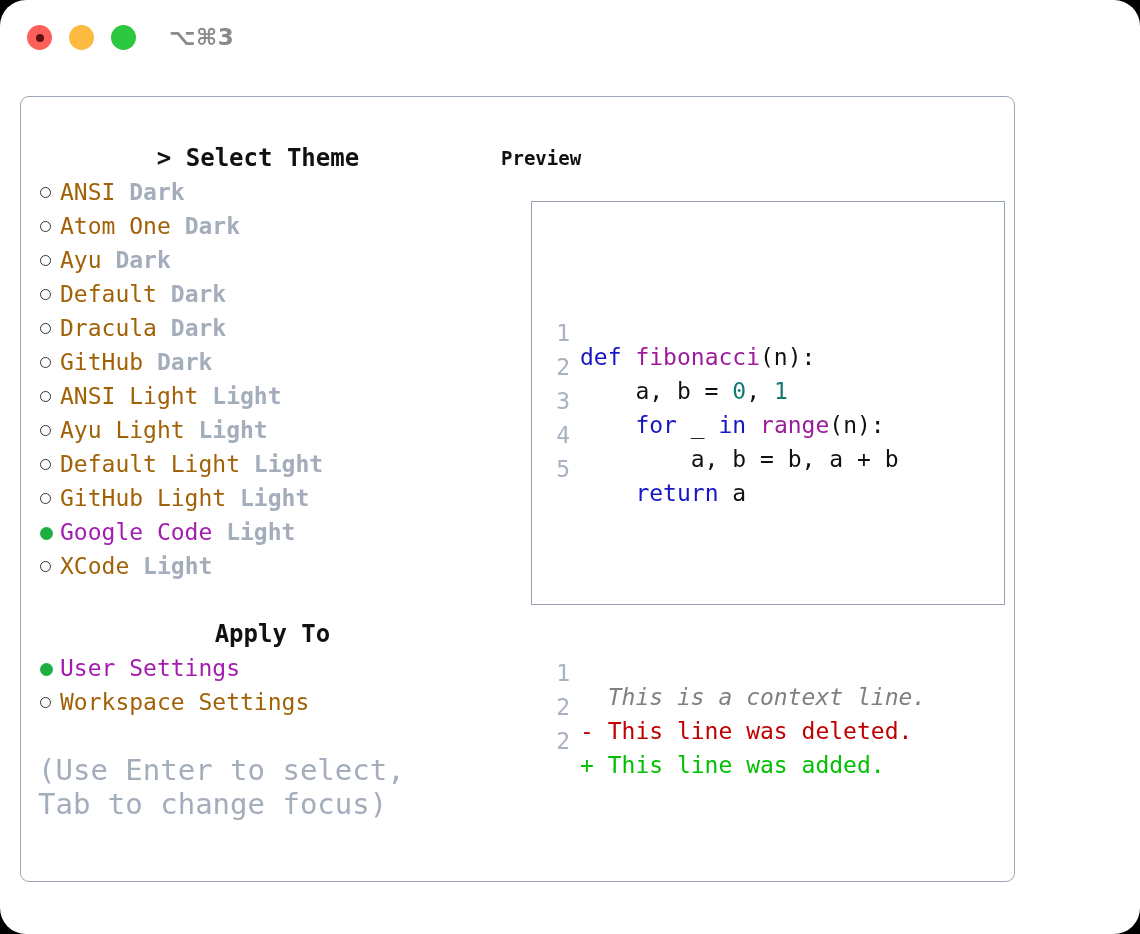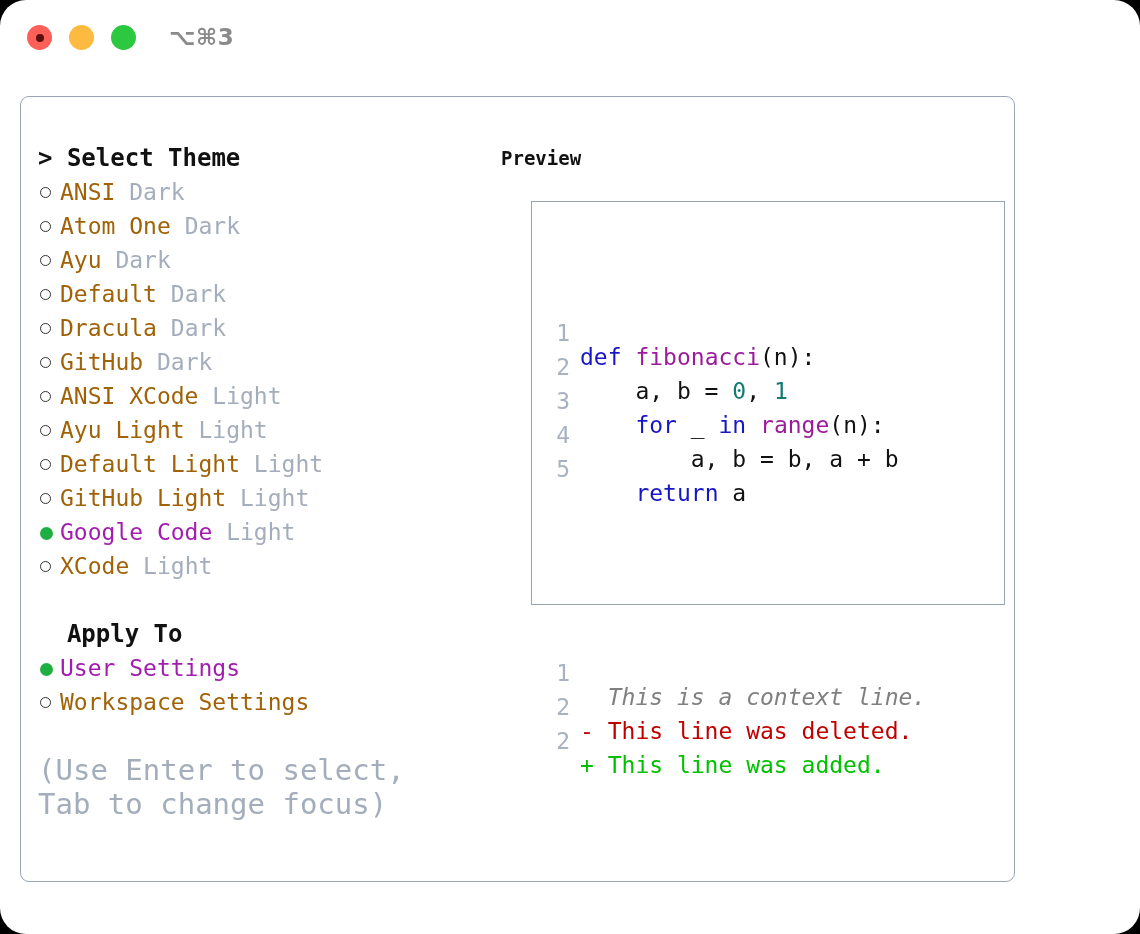--- a/index.html
+++ b/index.html
@@ -87,20 +87,21 @@
   }
 
   
   .section-head {
     font-size: 24px;
     font-weight: bold;
     color: #111111;
     line-height: 34px;
     height: 34px;
     white-space: pre;
+    text-align: center;
   }
 
   .row {
     font-size: 23px;
     line-height: 34px;
     height: 34px;
     color: #222222;
     white-space: pre;
     display: flex;
     align-items: center;
@@ -131,21 +132,21 @@
   }
   .bullet-on::before {
     content: "";
     position: absolute;
     left: 2px; top: 12px;
     width: 13px; height: 13px;
     border-radius: 50%;
     background: #1eaf42;
   }
   .row .label  { color: #a16207; }
-  .row .suffix { color: #a4adbb; }
+  .row .suffix { color: #a4adbb; font-weight: bold; }
   .row.selected .label { color: #a21caf; }
   .row.selected .suffix { color: #a4adbb; }
 
   .spacer-sm { height: 34px; }
 
   .hint {
     font-size: 29px;
     line-height: 34px;
     color: #a4adbb;
     white-space: pre-wrap;
@@ -212,21 +213,21 @@
 
     <div class="col-left">
       <div class="section-head">&gt; Select Theme</div>
       <div id="theme-list">
           <div class="row"><span class="bullet bullet-off">○</span><span class="label">ANSI</span><span class="suffix"> Dark</span></div>
           <div class="row"><span class="bullet bullet-off">○</span><span class="label">Atom One</span><span class="suffix"> Dark</span></div>
           <div class="row"><span class="bullet bullet-off">○</span><span class="label">Ayu</span><span class="suffix"> Dark</span></div>
           <div class="row"><span class="bullet bullet-off">○</span><span class="label">Default</span><span class="suffix"> Dark</span></div>
           <div class="row"><span class="bullet bullet-off">○</span><span class="label">Dracula</span><span class="suffix"> Dark</span></div>
           <div class="row"><span class="bullet bullet-off">○</span><span class="label">GitHub</span><span class="suffix"> Dark</span></div>
-          <div class="row"><span class="bullet bullet-off">○</span><span class="label">ANSI XCode</span><span class="suffix"> Light</span></div>
+          <div class="row"><span class="bullet bullet-off">○</span><span class="label">ANSI Light</span><span class="suffix"> Light</span></div>
           <div class="row"><span class="bullet bullet-off">○</span><span class="label">Ayu Light</span><span class="suffix"> Light</span></div>
           <div class="row"><span class="bullet bullet-off">○</span><span class="label">Default Light</span><span class="suffix"> Light</span></div>
           <div class="row"><span class="bullet bullet-off">○</span><span class="label">GitHub Light</span><span class="suffix"> Light</span></div>
           <div class="row selected"><span class="bullet bullet-on">●</span><span class="label">Google Code</span><span class="suffix"> Light</span></div>
           <div class="row"><span class="bullet bullet-off">○</span><span class="label">XCode</span><span class="suffix"> Light</span></div>
         </div>
 
       <div class="spacer-sm"></div>
 
       <div class="section-head">  Apply To</div>

